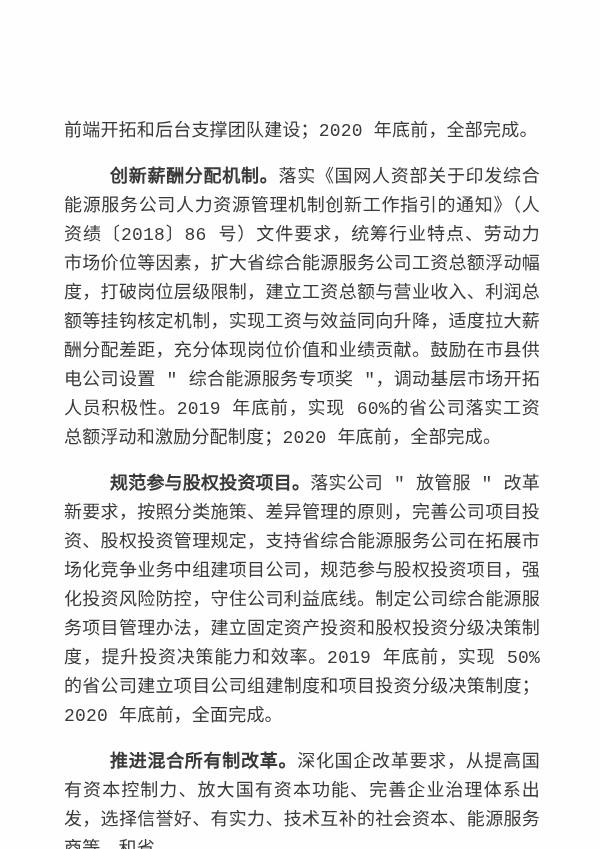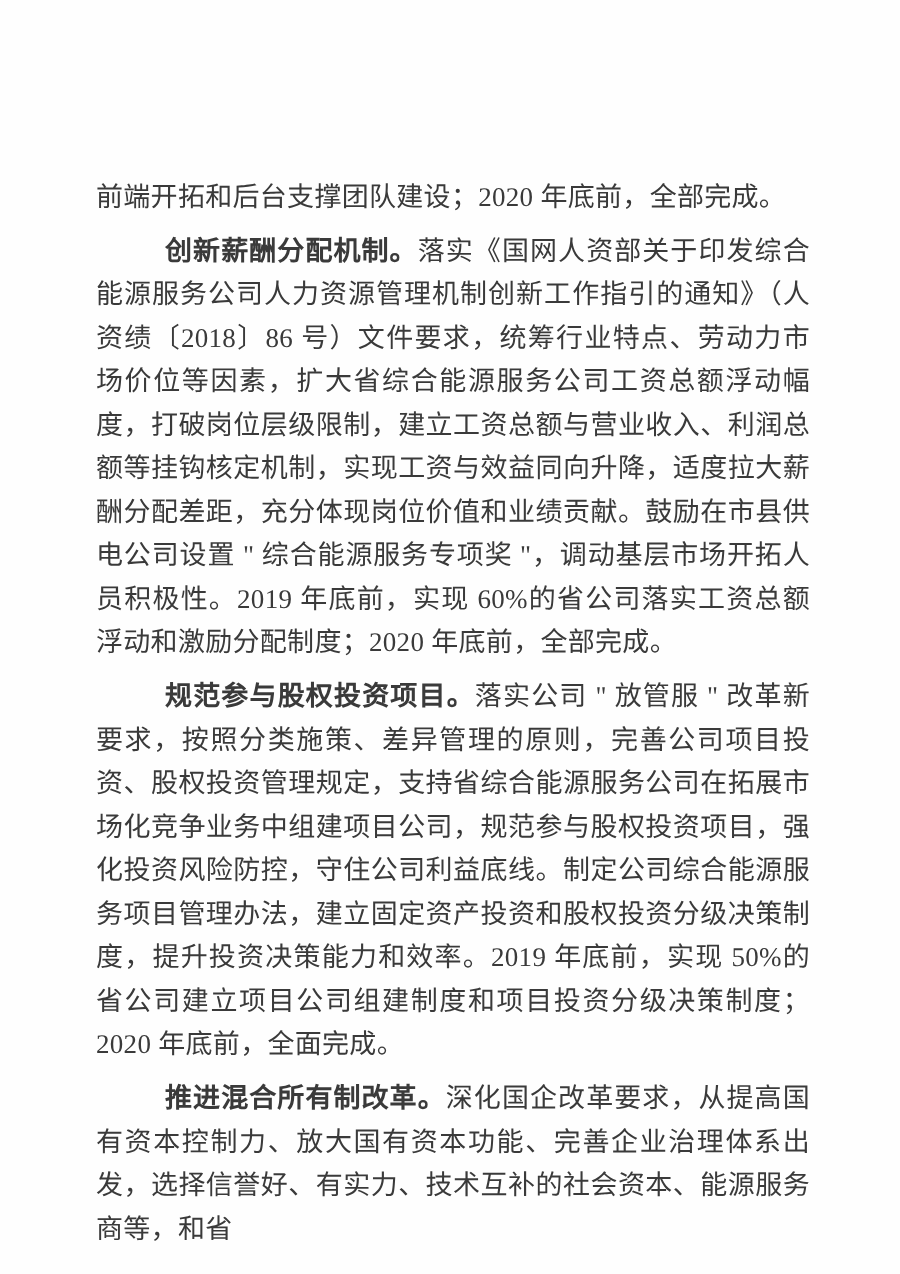--- a/index.html
+++ b/index.html
@@ -6,39 +6,39 @@
     margin: 0;
     padding: 0;
     background: #ffffff;
   }
   .page {
     position: relative;
     width: 600px;
     height: 849px;
     background: #fefefe;
     overflow: hidden;
-    font-family: Liberation Serif, serif;
+    font-family: Liberation Mono, monospace;
   }
   .content {
     position: absolute;
     left: 64px;
     top: 117px;
     width: 476px;
     color: #3a3a3a;
     font-size: 18px;
     line-height: 29px;
     text-align: justify;
     letter-spacing: 0.2px;
   }
   .para {
     margin: 0;
     padding: 0;
   }
   .para + .para {
-    margin-top: 7px;
+    margin-top: 17px;
   }
   .para.indent {
     text-indent: 46px;
   }
   .lead {
     font-weight: bold;
   }
 </style>
 </head>
 <body>

